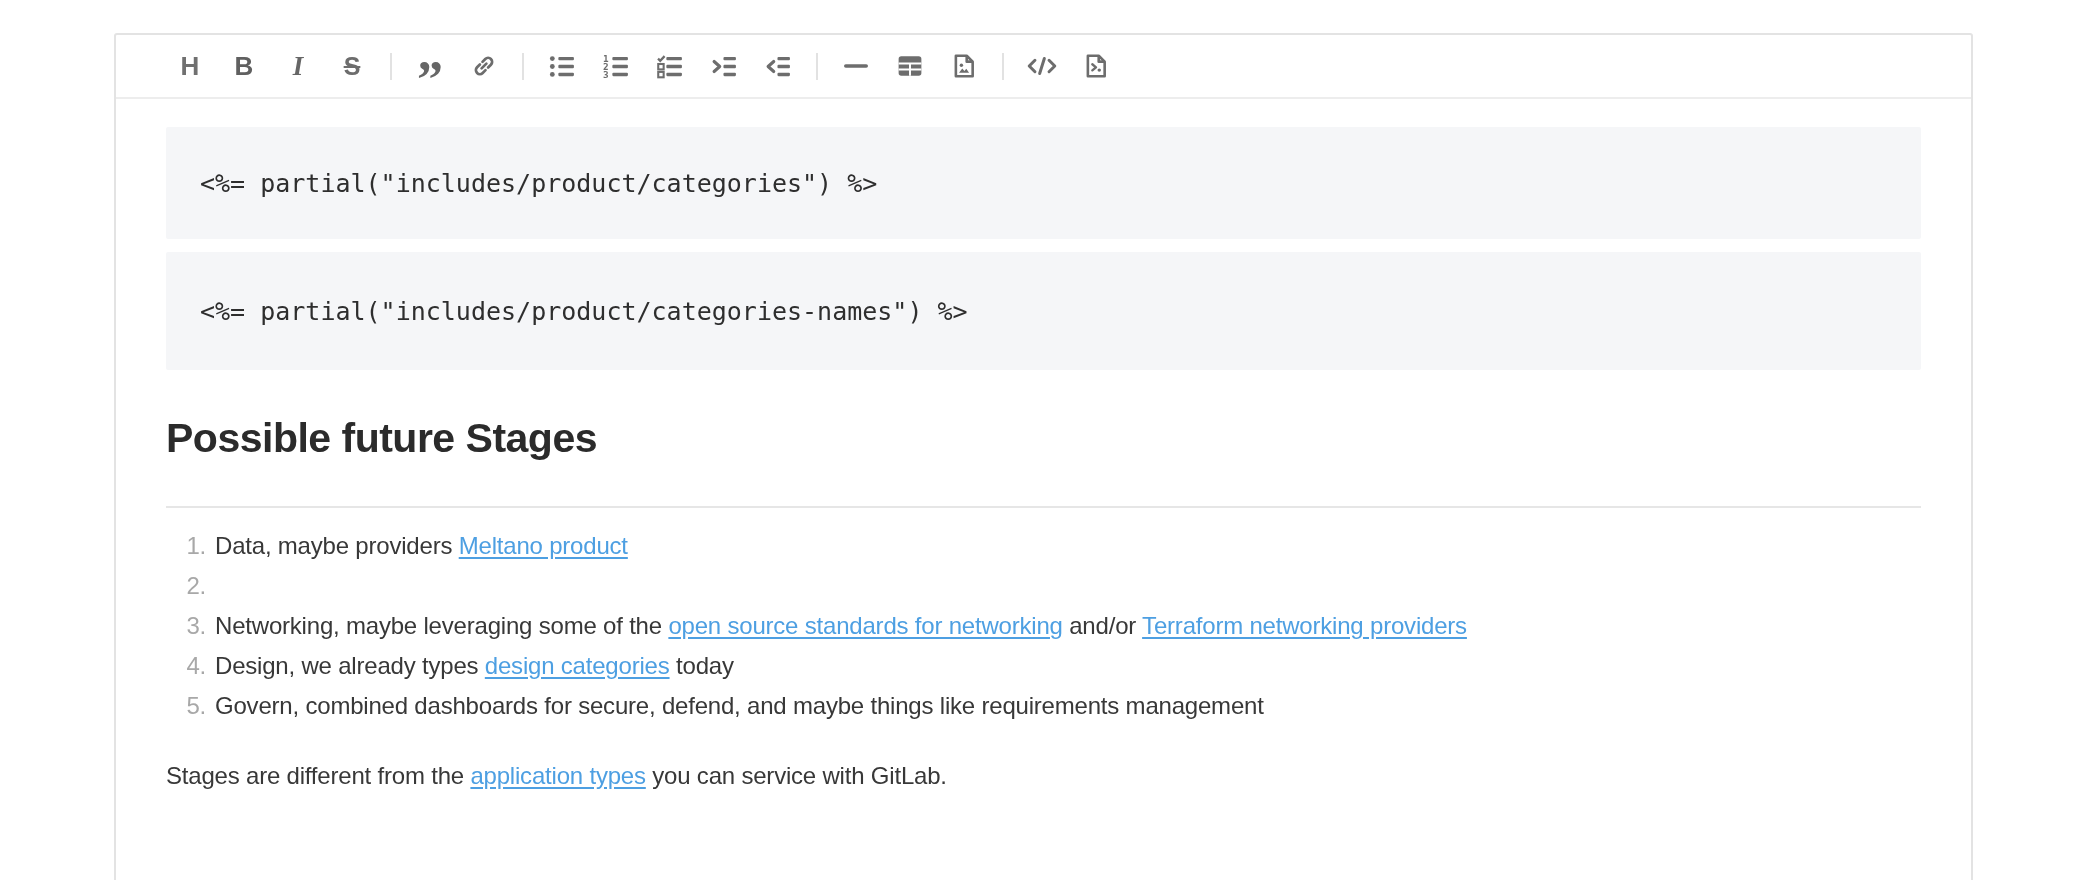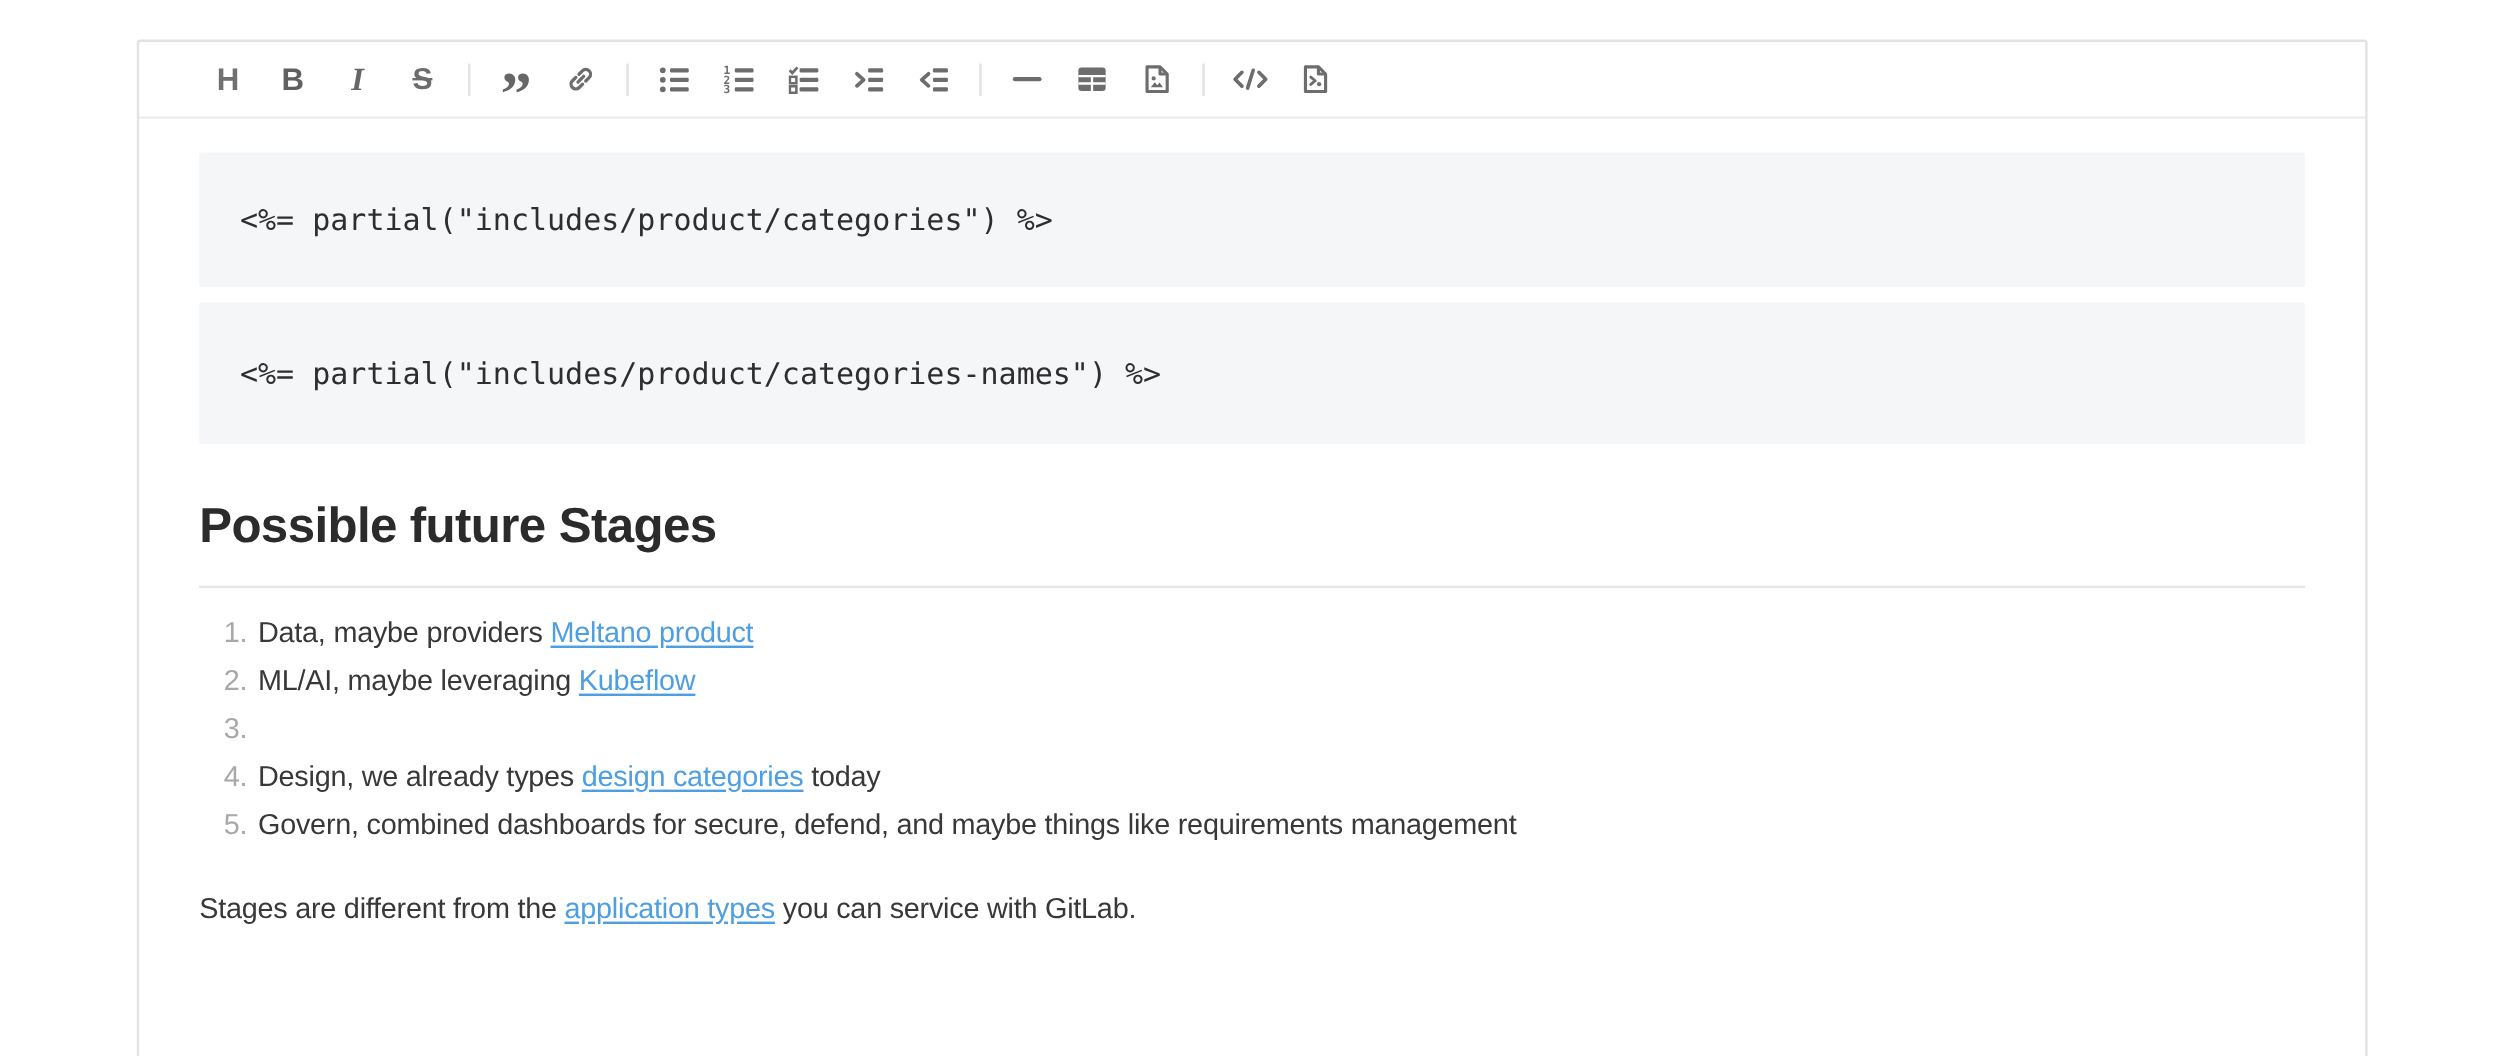--- a/index.html
+++ b/index.html
@@ -26,21 +26,21 @@
 
   
   .content { padding: 28px 50px 0 50px; color: #383838; }
 
   .codeblock { background: #f5f6f8; border-radius: 2px; height: 112px; display: flex;
     align-items: center; padding: 0 34px; font-family: "DejaVu Sans Mono", monospace;
     font-size: 25px; color: #2e2e2e; white-space: pre; cursor: text; }
   .codeblock.second { height: 118px; margin-top: 13px; }
 
   h2.doc-heading { margin-top: 44px; font-size: 41px; line-height: 48px; font-weight: bold;
-    color: #2b2b2b; letter-spacing: -0.5px; padding-bottom: 26px; border-bottom: 2px solid #e6e6e6; }
+    color: #2b2b2b; letter-spacing: -0.5px; padding-bottom: 44px; border-bottom: 2px solid #e6e6e6; }
 
   .para { margin-top: 30px; font-size: 24px; line-height: 40px; letter-spacing: -0.2px; cursor: text; }
   .para.outro { }
 
   a.doclink { color: #4d9fe2; text-decoration: underline; text-decoration-color: #4d9fe2;
     text-underline-offset: 3px; cursor: pointer; }
 
   ol.doc-list { margin-top: 18px; list-style: none; }
   ol.doc-list li { display: flex; font-size: 24px; line-height: 40px; letter-spacing: -0.2px; }
   .li-marker { width: 40px; text-align: right; color: #a8a8a8; flex: 0 0 auto; margin-right: 9px; }
@@ -204,24 +204,24 @@
     <h2 class="doc-heading">Possible future Stages</h2>
 
 
     <ol class="doc-list">
       <li>
         <span class="li-marker">1.</span>
         <span class="li-text"><span>Data, maybe providers </span><a class="doclink">Meltano product</a></span>
       </li>
       <li>
         <span class="li-marker">2.</span>
-        <span class="li-text"><span>ML/AI, maybe leveraging </span><a class="doclink">Kubeflow</a></span>
       </li>
       <li>
         <span class="li-marker">3.</span>
+        <span class="li-text"><span>Networking, maybe leveraging some of the </span><a class="doclink">open source standards for networking</a><span> and/or </span><a class="doclink">Terraform networking providers</a></span>
       </li>
       <li>
         <span class="li-marker">4.</span>
         <span class="li-text"><span>Design, we already types </span><a class="doclink">design categories</a><span> today</span></span>
       </li>
       <li>
         <span class="li-marker">5.</span>
         <span class="li-text"><span>Govern, combined dashboards for secure, defend, and maybe things like requirements management</span></span>
       </li>
     </ol>

